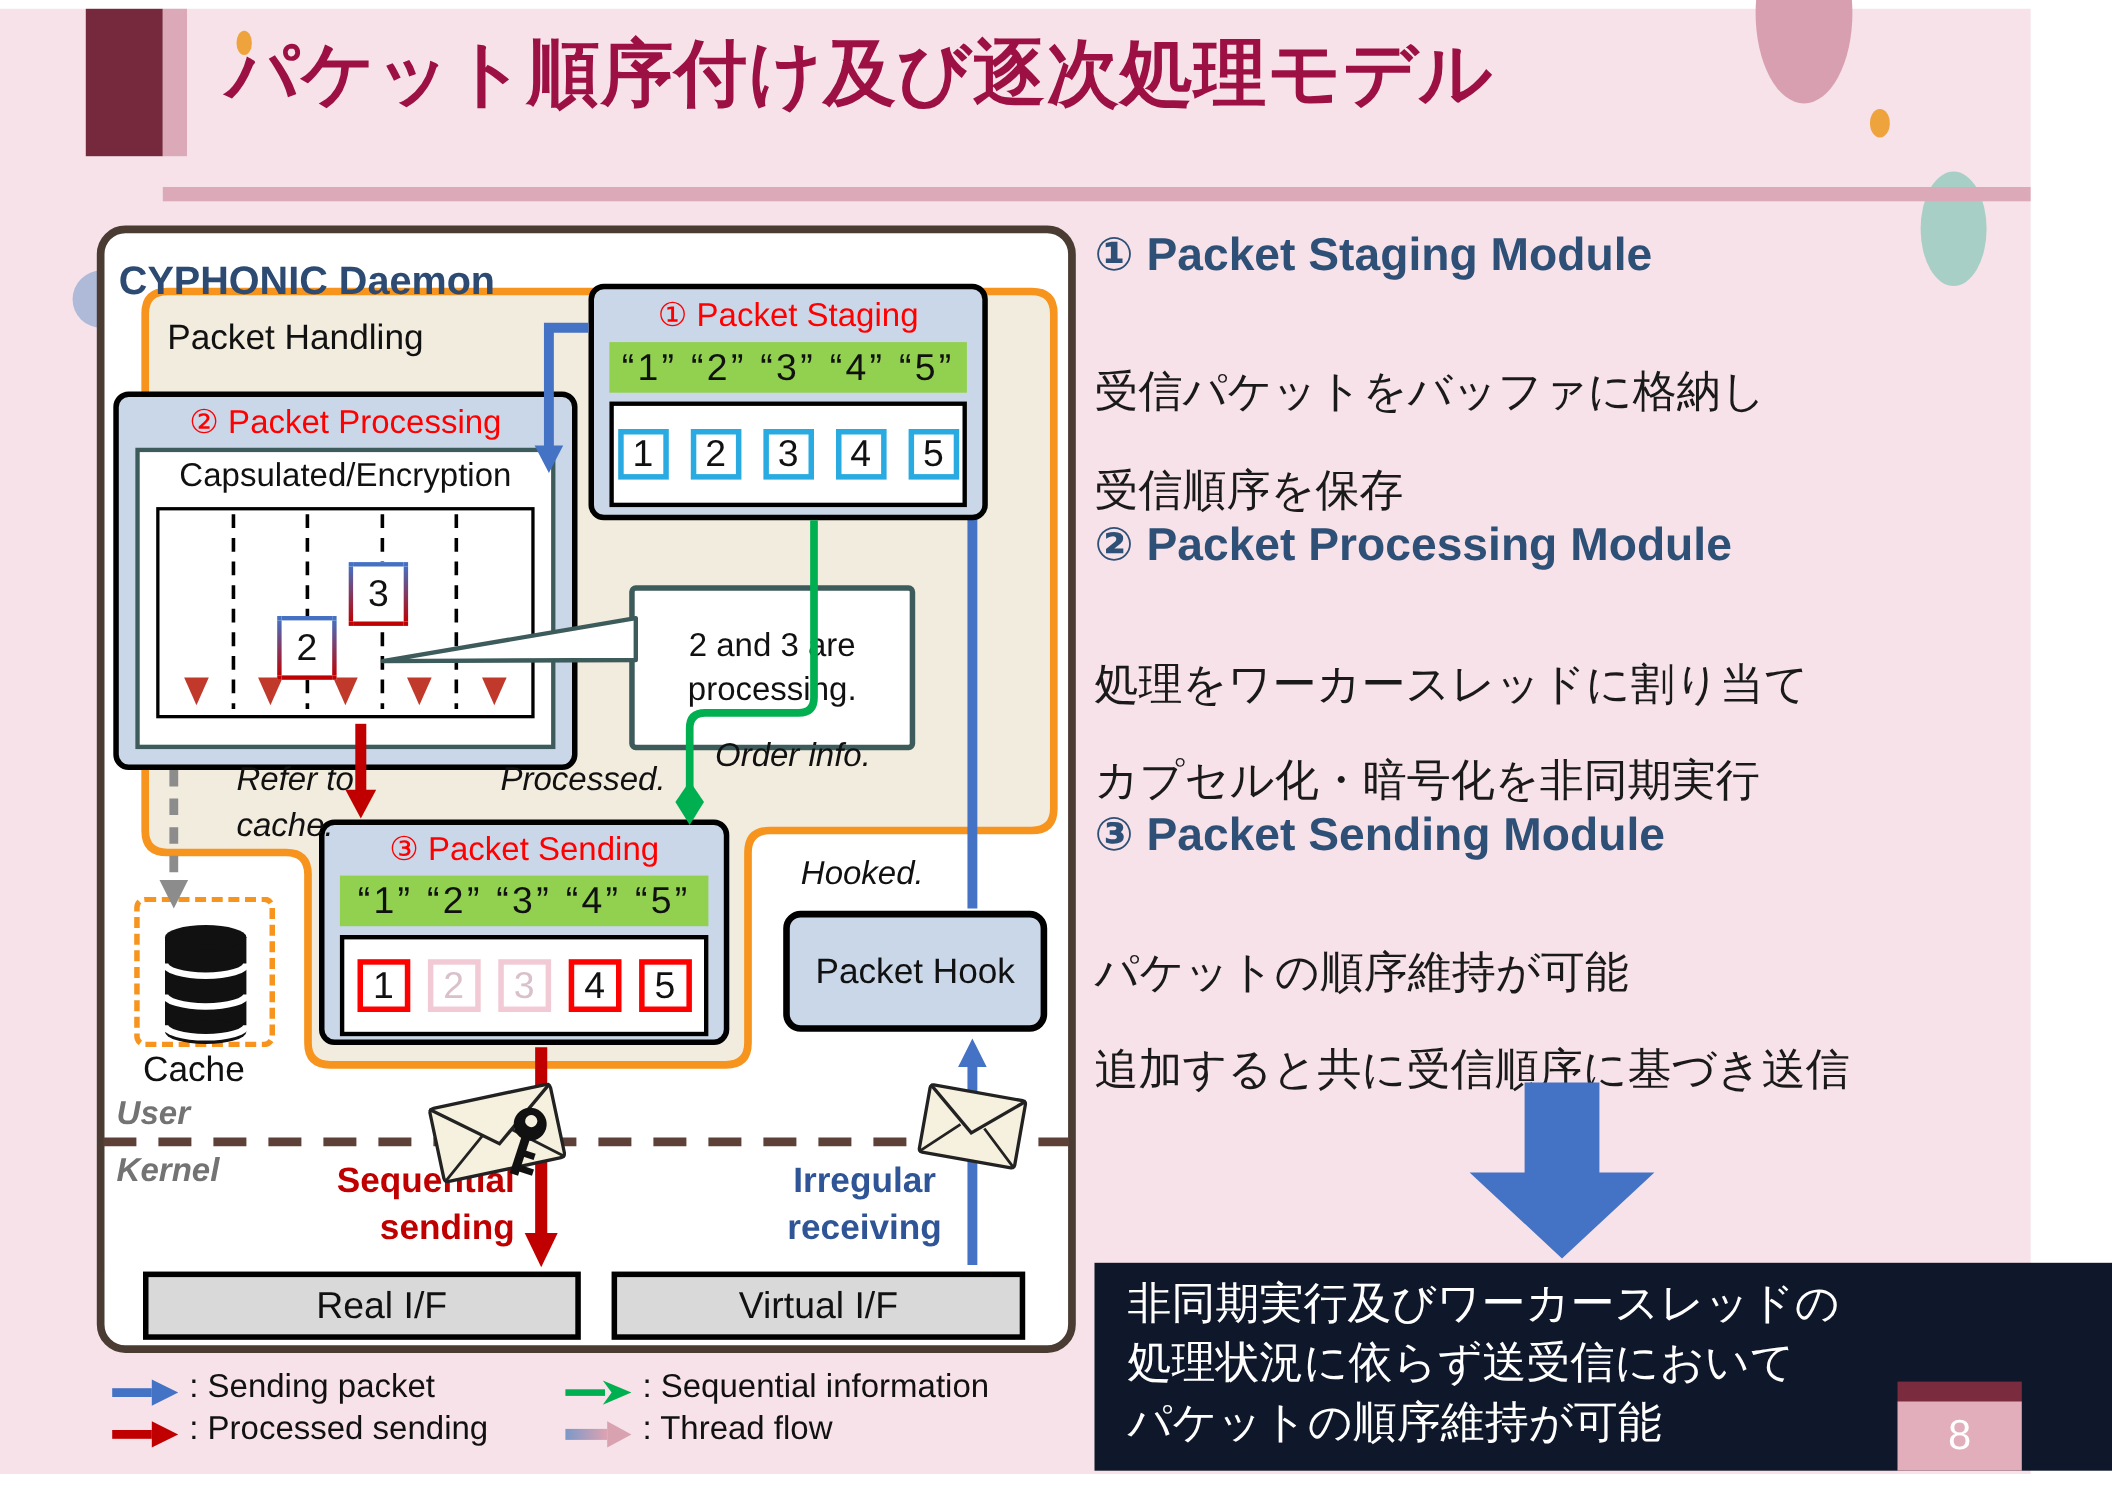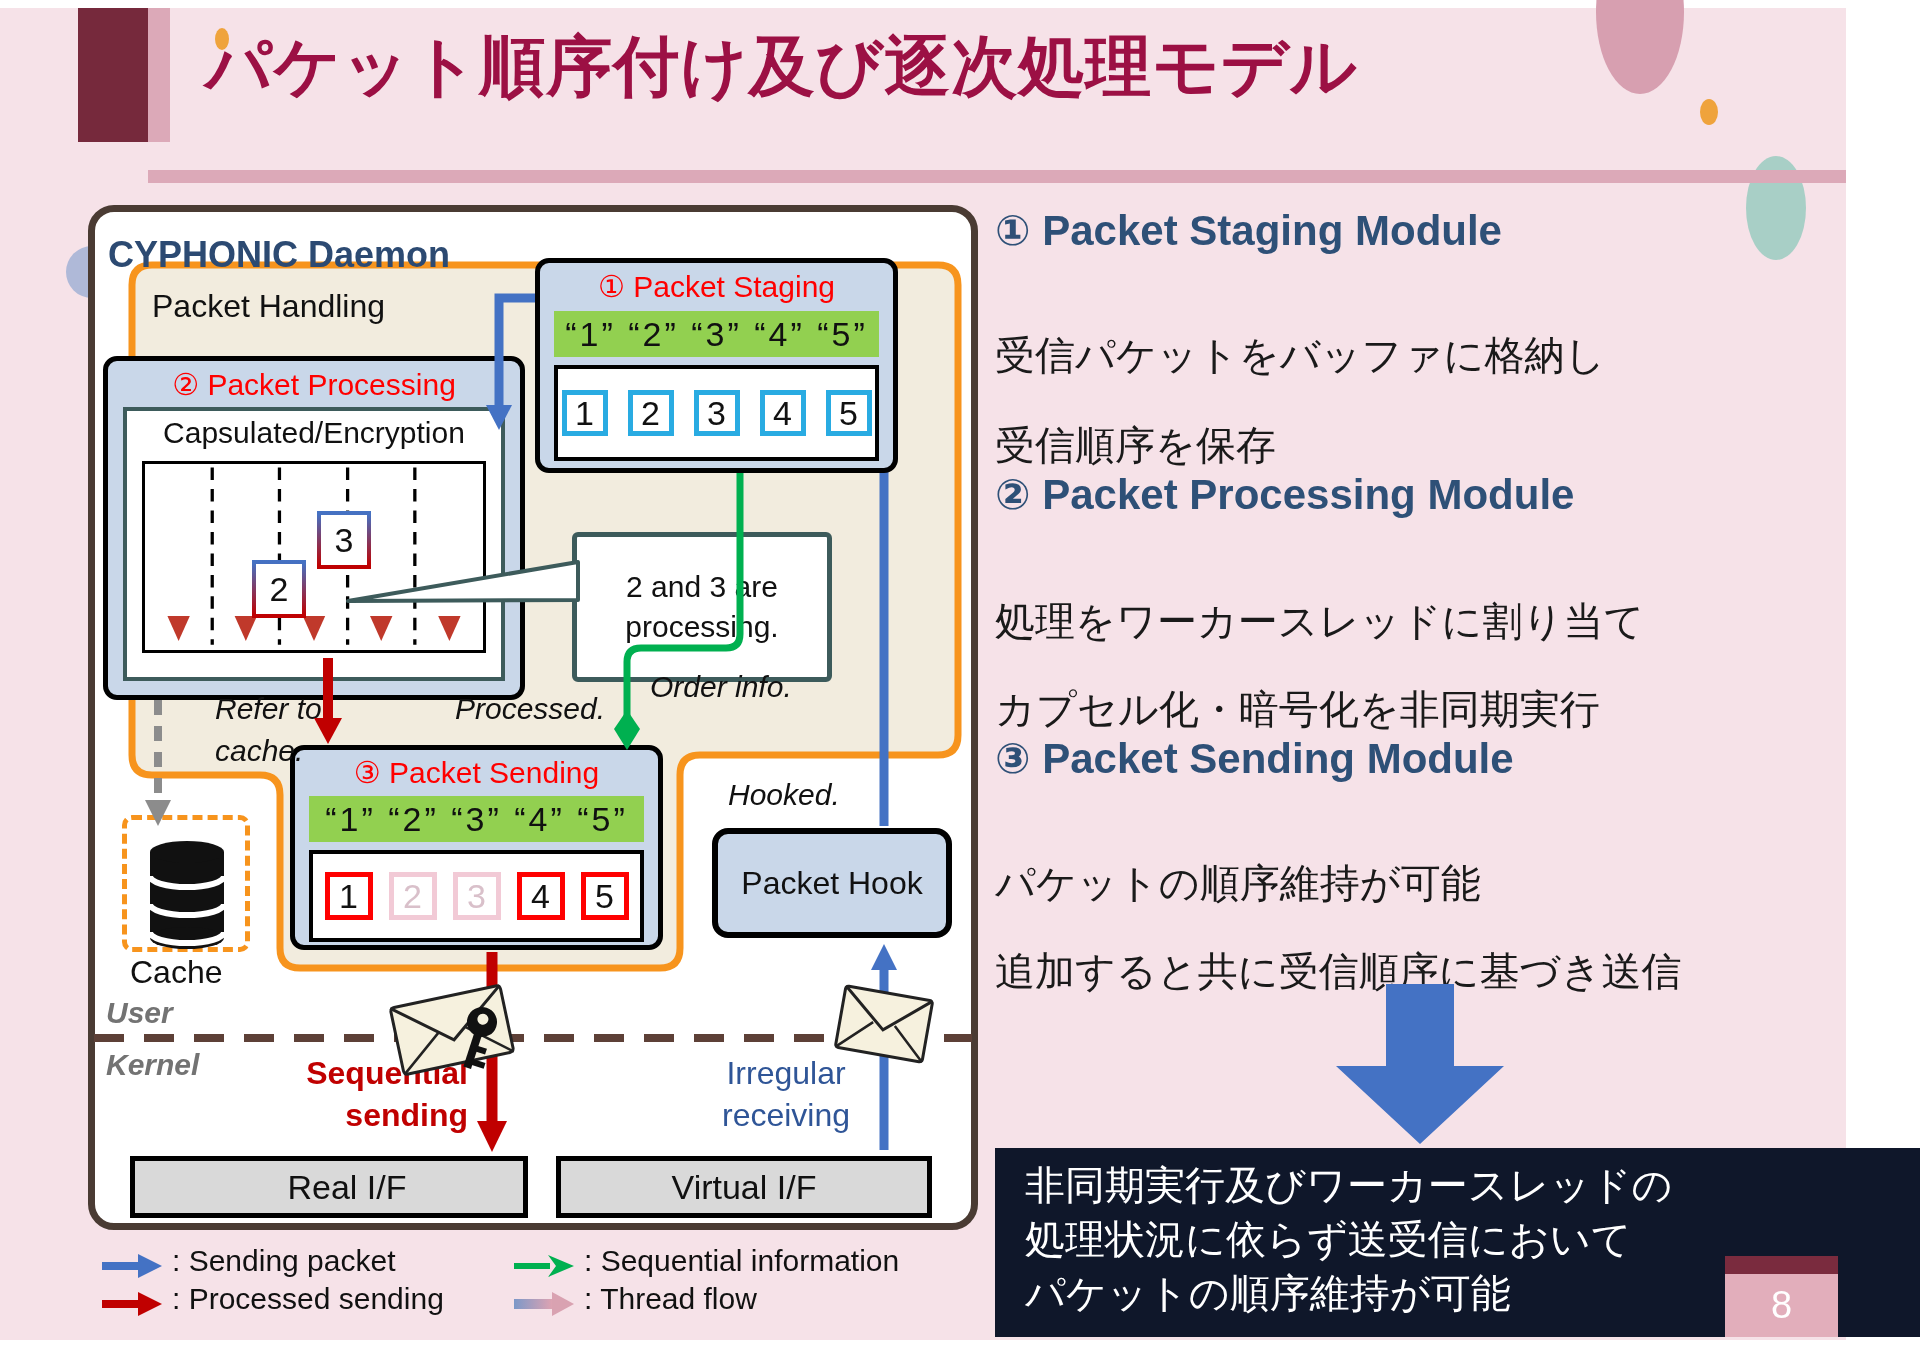--- a/index.html
+++ b/index.html
@@ -38,21 +38,21 @@
   .capsulated{position:absolute;left:0;right:0;top:5px;text-align:center;font-size:30px;color:#111;white-space:nowrap;}
   .thread-rect{position:absolute;left:15px;top:50px;right:15px;bottom:24px;border:3px solid #000;box-sizing:border-box;}
   .callout{left:572px;top:532px;width:260px;height:150px;background:#fff;border:5px solid #3D5B5B;border-radius:6px;box-sizing:border-box;display:flex;flex-direction:column;align-items:center;justify-content:center;font-size:30px;color:#111;z-index:12;line-height:40px;}
   .ps-box{left:290px;top:745px;width:373px;height:205px;}
   .hook-box{left:712px;top:828px;width:240px;height:110px;background:#C9D7E9;border:6px solid #000;border-radius:16px;box-sizing:border-box;display:flex;align-items:center;justify-content:center;font-size:32px;color:#111;z-index:12;}
   .cache-box{left:122px;top:815px;width:128px;height:137px;border:5px dashed #F7941D;border-radius:10px;box-sizing:border-box;z-index:12;}
   .cache-label{left:130px;top:954px;font-size:32px;color:#111;z-index:12;}
   .note{font-style:italic;font-size:30px;color:#111;z-index:14;white-space:nowrap;}
   .grayit{font-style:italic;font-size:30px;color:#737373;z-index:14;font-weight:bold;}
   .seq-label{left:230px;top:1052px;width:238px;text-align:right;font-weight:bold;font-size:32px;color:#C00000;line-height:42px;z-index:14;}
-  .irr-label{left:688px;top:1052px;width:196px;text-align:center;font-weight:normal;font-size:32px;color:#2F5597;line-height:42px;z-index:14;}
+  .irr-label{left:688px;top:1052px;width:196px;text-align:center;font-weight:bold;font-size:32px;color:#2F5597;line-height:42px;z-index:14;}
   .ifbox{background:#D9D9D9;border:5px solid #000;box-sizing:border-box;display:flex;align-items:center;justify-content:center;font-size:34px;color:#111;z-index:12;}
   .legend-label{font-size:30px;color:#111;z-index:14;white-space:nowrap;}
   .legend-icon{z-index:14;}
   
   .ph{font-size:42px;font-weight:bold;color:#2E5077;white-space:nowrap;z-index:8;}
   .pl{font-size:40px;color:#1a1a1a;white-space:nowrap;z-index:8;margin-top:36px;}
   .navy-box{left:995px;top:1148px;width:990px;height:189px;background:#0f172a;z-index:8;}
   .navy-text{position:absolute;left:30px;top:10px;font-size:40px;color:#fff;line-height:54px;white-space:nowrap;}
   .page-strip{left:1725px;top:1256px;width:113px;height:18px;background:#7A2B3E;z-index:9;}
   .page-box{left:1725px;top:1274px;width:113px;height:63px;background:#E2AEBB;display:flex;align-items:center;justify-content:center;font-size:38px;color:#fff;z-index:9;}

